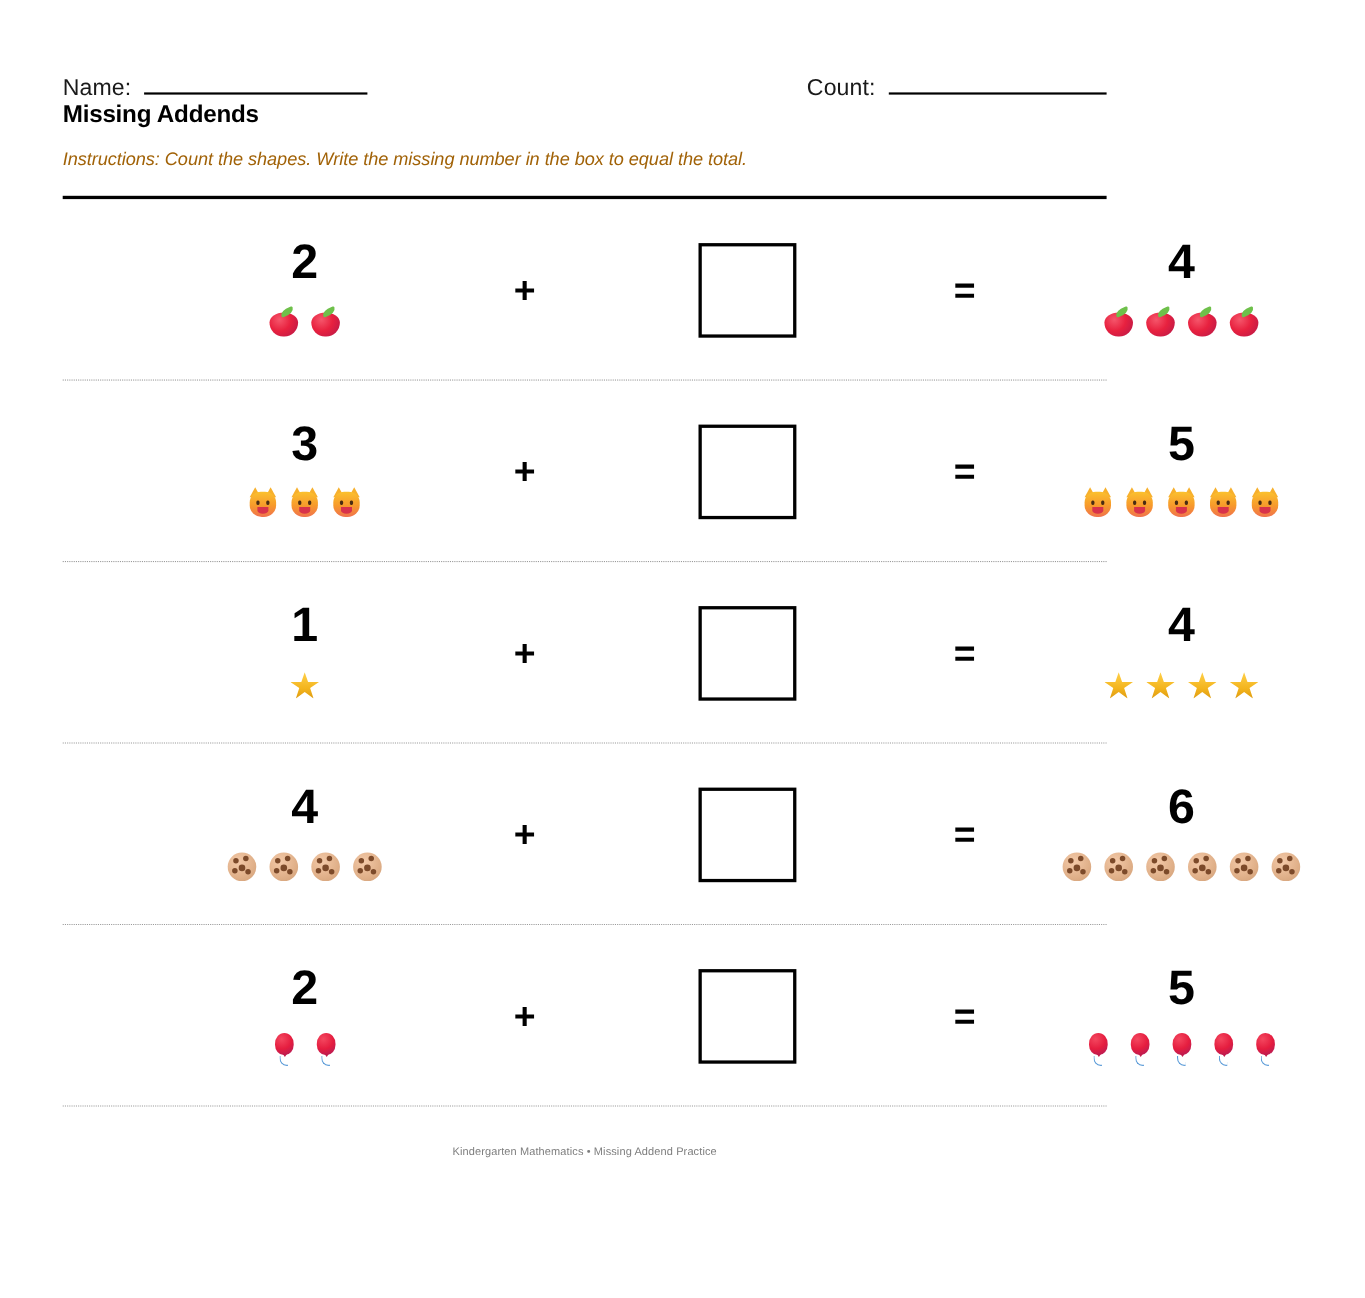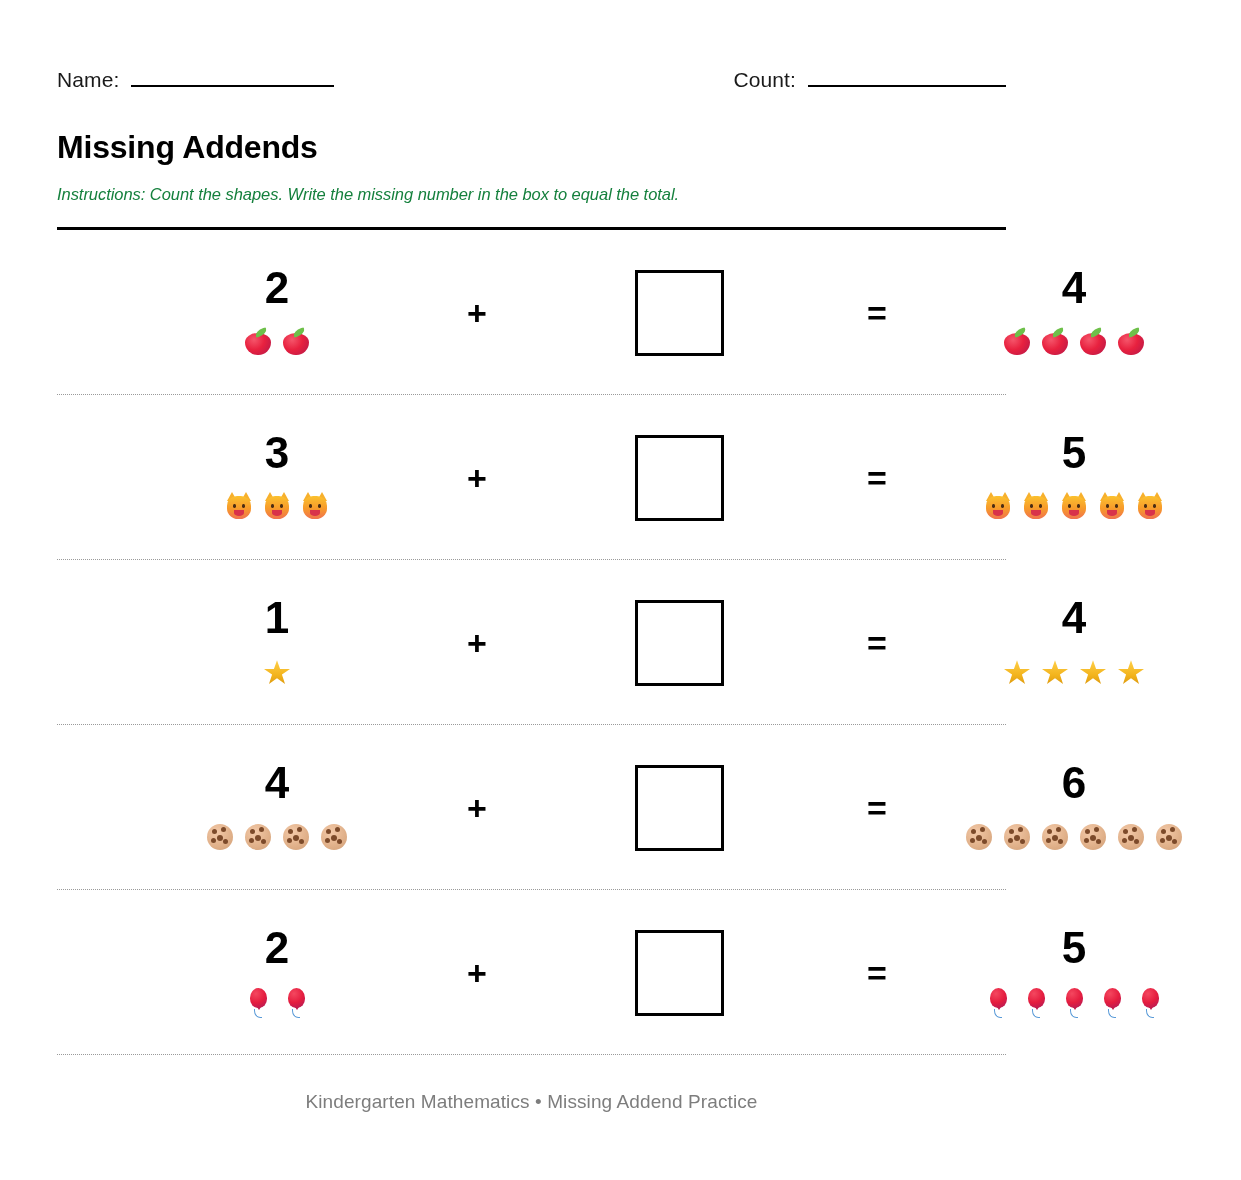--- a/index.html
+++ b/index.html
@@ -46,32 +46,31 @@
   .id-rule {
     display: block;
     border-bottom: 2.5px solid #000000;
     height: 0;
   }
   .id-rule.name  { width: 203px; }
   .id-rule.date  { width: 198px; }
 
   
   .title {
-    margin-top: 38px;
-    font-size: 32px;
+    font-size: 22px;
     font-weight: bold;
     letter-spacing: -0.2px;
     color: #000000;
     line-height: 1.1;
   }
   .instructions {
     margin-top: 20px;
     font-size: 16.5px;
     font-style: italic;
-    color: #15803d;
+    color: #a16207;
     letter-spacing: -0.05px;
   }
   .header-rule {
     margin-top: 23px;
     border-top: 3px solid #000000;
     height: 0;
   }
 
   
   .problems {
@@ -253,21 +252,21 @@
     border: 3px solid #000000;
     background: #ffffff;
     box-sizing: border-box;
     margin-top: 2px;
   }
 
   
   .footer {
     margin-top: 36px;
     text-align: center;
-    font-size: 19px;
+    font-size: 10px;
     color: #7d7d7d;
     letter-spacing: 0.1px;
   }
 </style>
 </head>
 <body>
 
 <div class="page">
 
   <div class="id-row">

